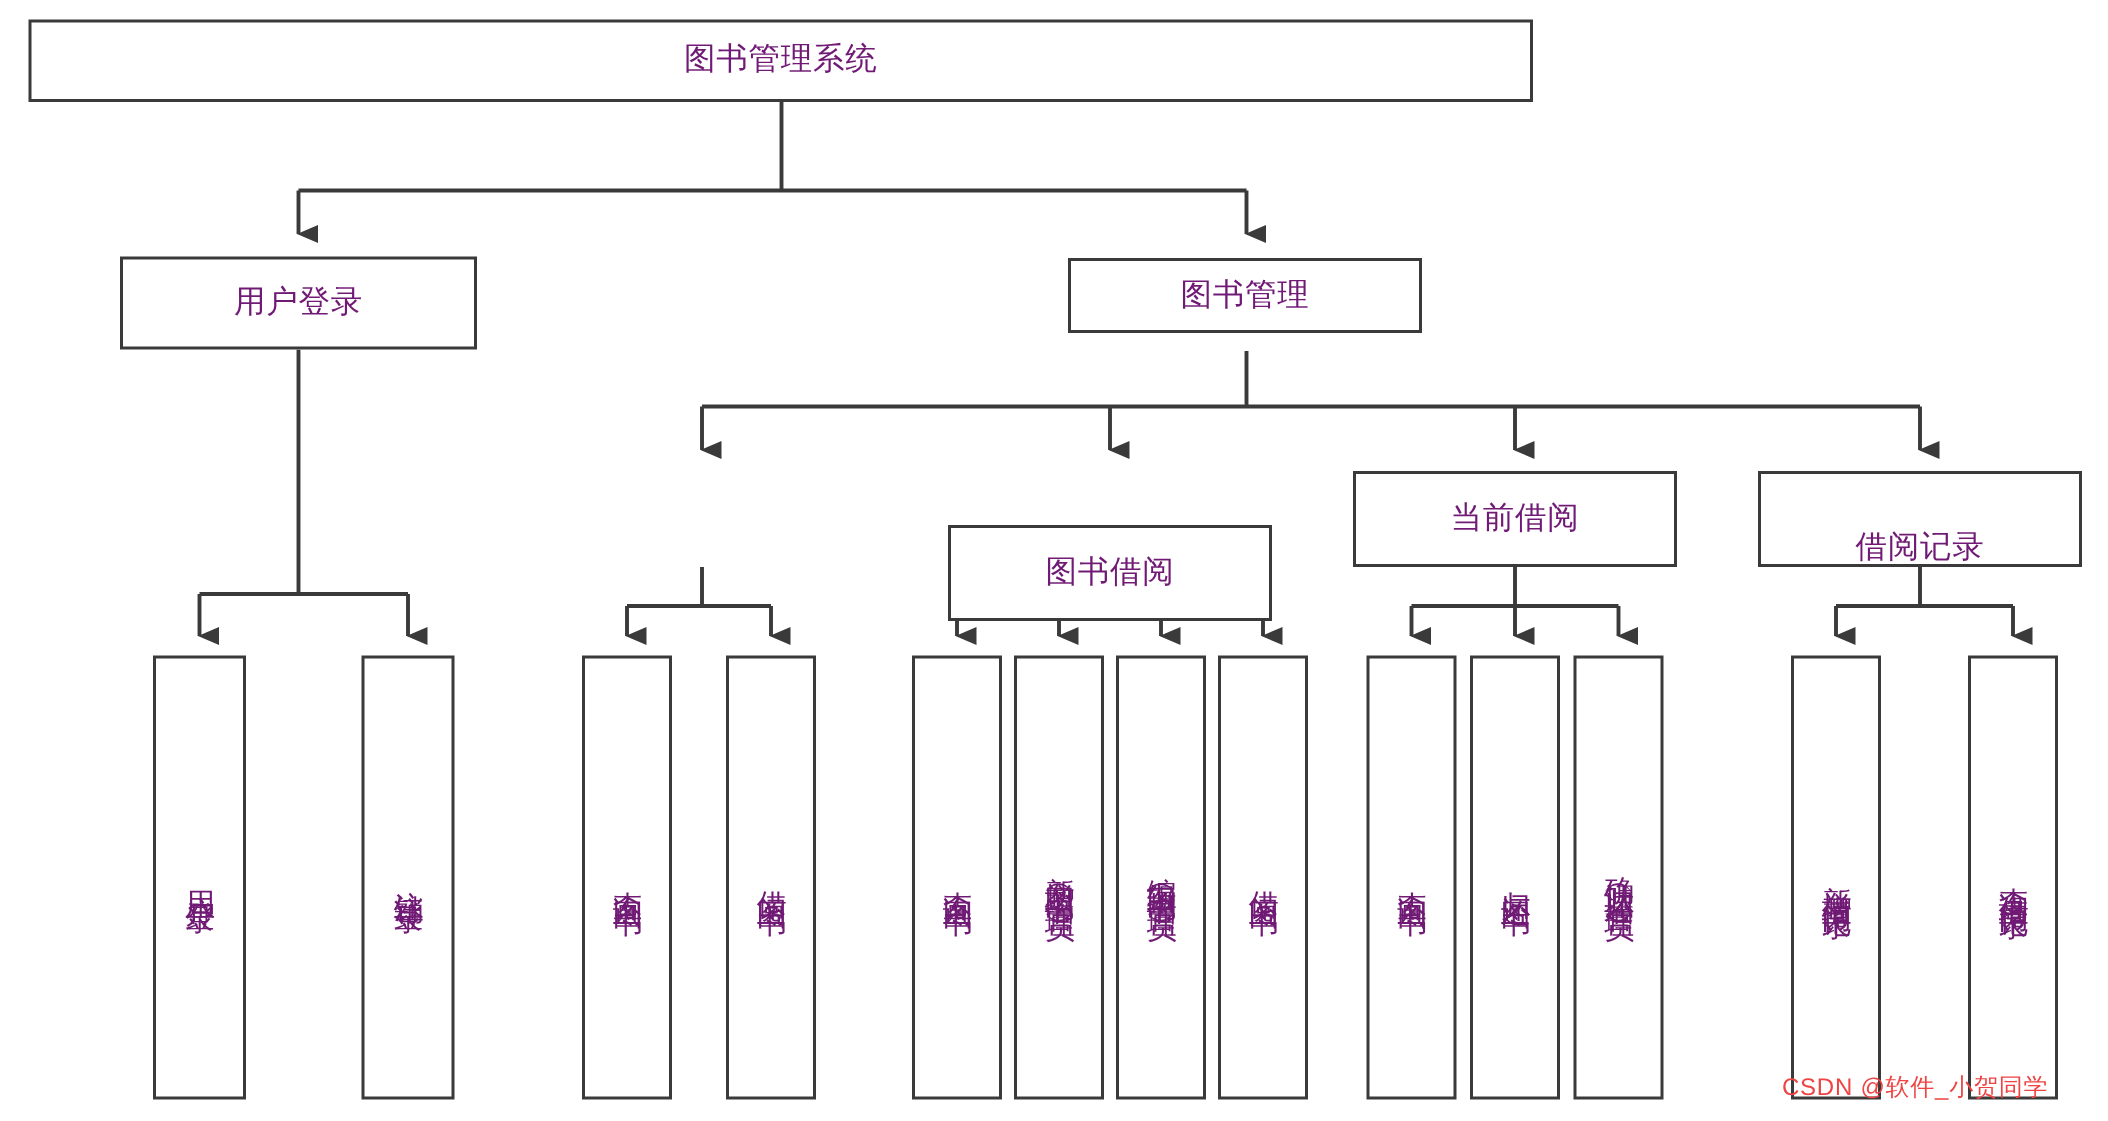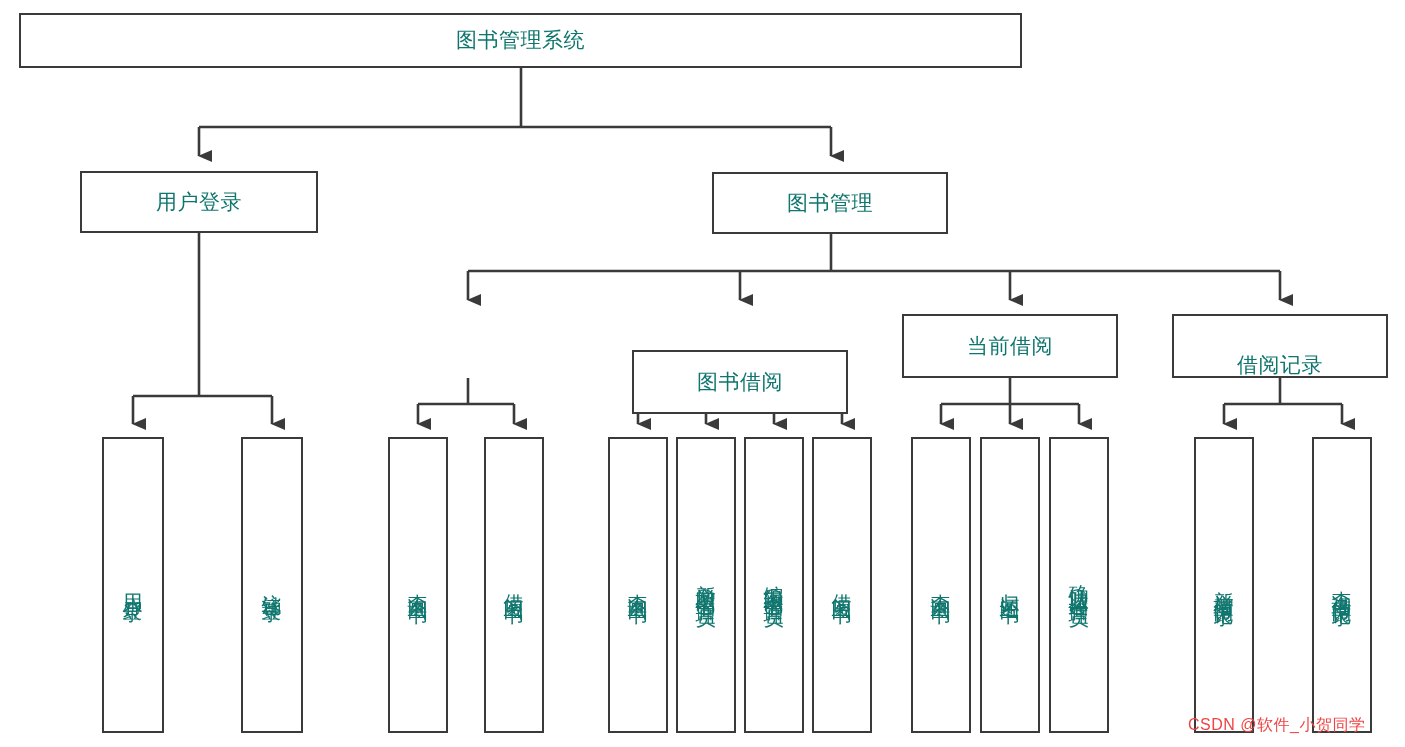--- a/index.html
+++ b/index.html
@@ -35,21 +35,21 @@
     display: flex;
     align-items: center;
     justify-content: center;
     overflow: hidden;
   }
   .node-label {
     font-size: 21px;
     line-height: 1.05;
     letter-spacing: 0.5px;
     white-space: nowrap;
-    color: #0f766e;
+    color: #701a75;
   }
   .node.leaf {
     align-items: center;
     justify-content: center;
   }
   .node.leaf .node-label {
     writing-mode: vertical-rl;
     text-orientation: upright;
     font-size: 20px;
     letter-spacing: 3.5px;
@@ -123,21 +123,21 @@
     </g>
   </svg>
 
   <div class="node" style="left:19px; top:13px; width:1003px; height:55px;">
     <span class="node-label">图书管理系统</span>
   </div>
 
   <div class="node" style="left:80px; top:171px; width:238px; height:62px;">
     <span class="node-label">用户登录</span>
   </div>
-  <div class="node" style="left:712px; top:172px; width:236px; height:62px;text-align:right;">
+  <div class="node" style="left:712px; top:172px; width:236px; height:50px;text-align:right;">
     <span class="node-label">图书管理</span>
   </div>
 
   <div class="node" style="left:632px; top:314px; width:216px; height:64px;margin-top:36px;">
     <span class="node-label">图书借阅</span>
   </div>
   <div class="node" style="left:902px; top:314px; width:216px; height:64px;">
     <span class="node-label">当前借阅</span>
   </div>
   <div class="node" style="left:1172px; top:314px; width:216px; height:64px;align-items:flex-end;">

